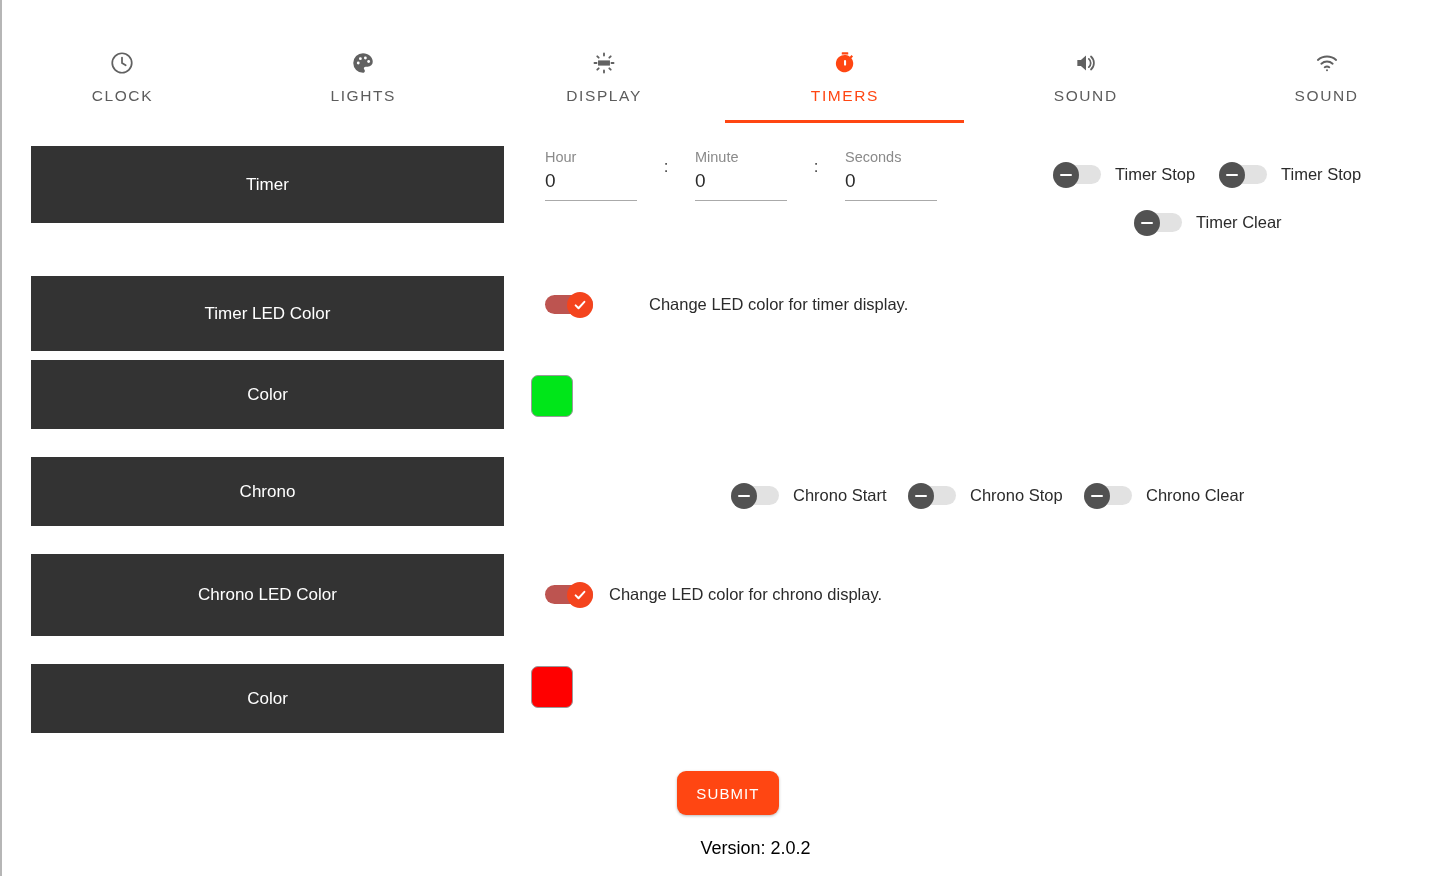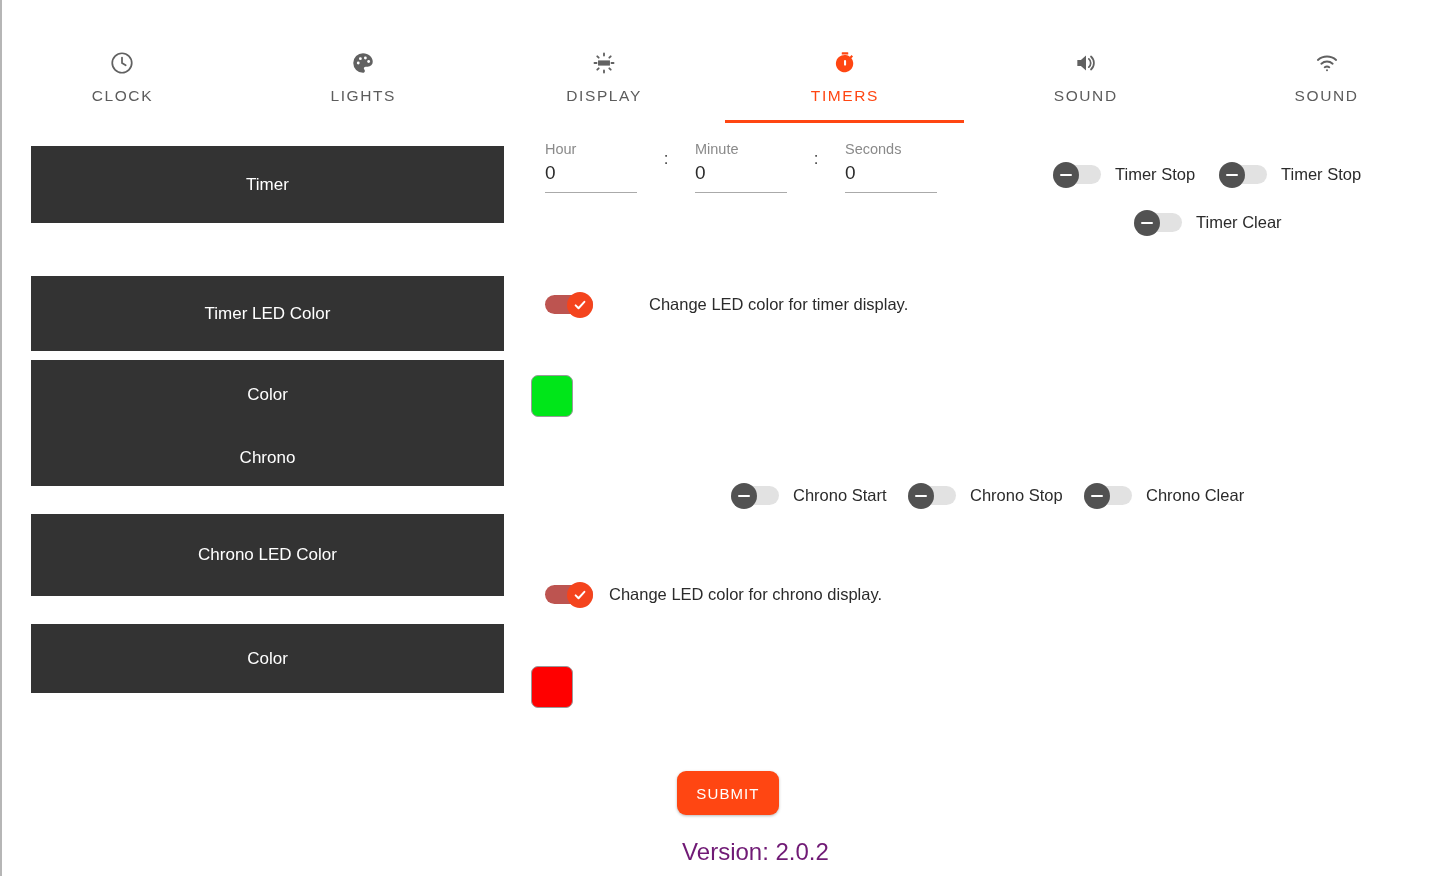--- a/index.html
+++ b/index.html
@@ -95,21 +95,21 @@
     height: 756px;
   }
 
   
   .time-row {
     position: absolute;
     left: 41px; top: 20px;
     display: flex;
     align-items: flex-end;
   }
-  .time-field { width: 92px; }
+  .time-field { width: 92px; margin-top: 8px; }
   .time-field .t-label {
     font-size: 14.5px;
     color: #8a8a8a;
     line-height: 18px;
   }
   .time-field .t-value {
     font-size: 19px;
     color: #2b2b2b;
     line-height: 30px;
     padding-bottom: 4px;
@@ -201,22 +201,22 @@
     letter-spacing: 1.1px;
     cursor: pointer;
     font-family: "Liberation Sans", sans-serif;
     box-shadow: 0 1px 3px rgba(0,0,0,0.28);
   }
   .version {
     position: absolute;
     left: 0; top: 718px;
     width: 503px;
     text-align: center;
-    font-size: 24px;
-    color: #701a75;
+    font-size: 18px;
+    color: #000000;
   }
 </style>
 </head>
 <body>
 
 <div id="app">
 
   <div class="tabbar">
 
     <div class="tab">
@@ -291,21 +291,21 @@
       <span class="tab-label">SOUND</span>
       <span class="underline"></span>
     </div>
 
   </div>
 
   <div class="left-col">
     <button class="dark-btn" style="height:77px;">Timer</button>
     <button class="dark-btn" style="height:75px;margin-top:53px;">Timer LED Color</button>
     <button class="dark-btn" style="height:69px;margin-top:9px;">Color</button>
-    <button class="dark-btn" style="height:57px;">Chrono</button>
+    <button class="dark-btn" style="height:69px;margin-top:28px;">Chrono</button>
     <button class="dark-btn" style="height:82px;margin-top:28px;">Chrono LED Color</button>
     <button class="dark-btn" style="height:69px;margin-top:28px;">Color</button>
   </div>
 
   <div class="right-pane">
 
     <div class="time-row">
       <div class="time-field">
         <div class="t-label">Hour</div>
         <div class="t-value">0</div>

